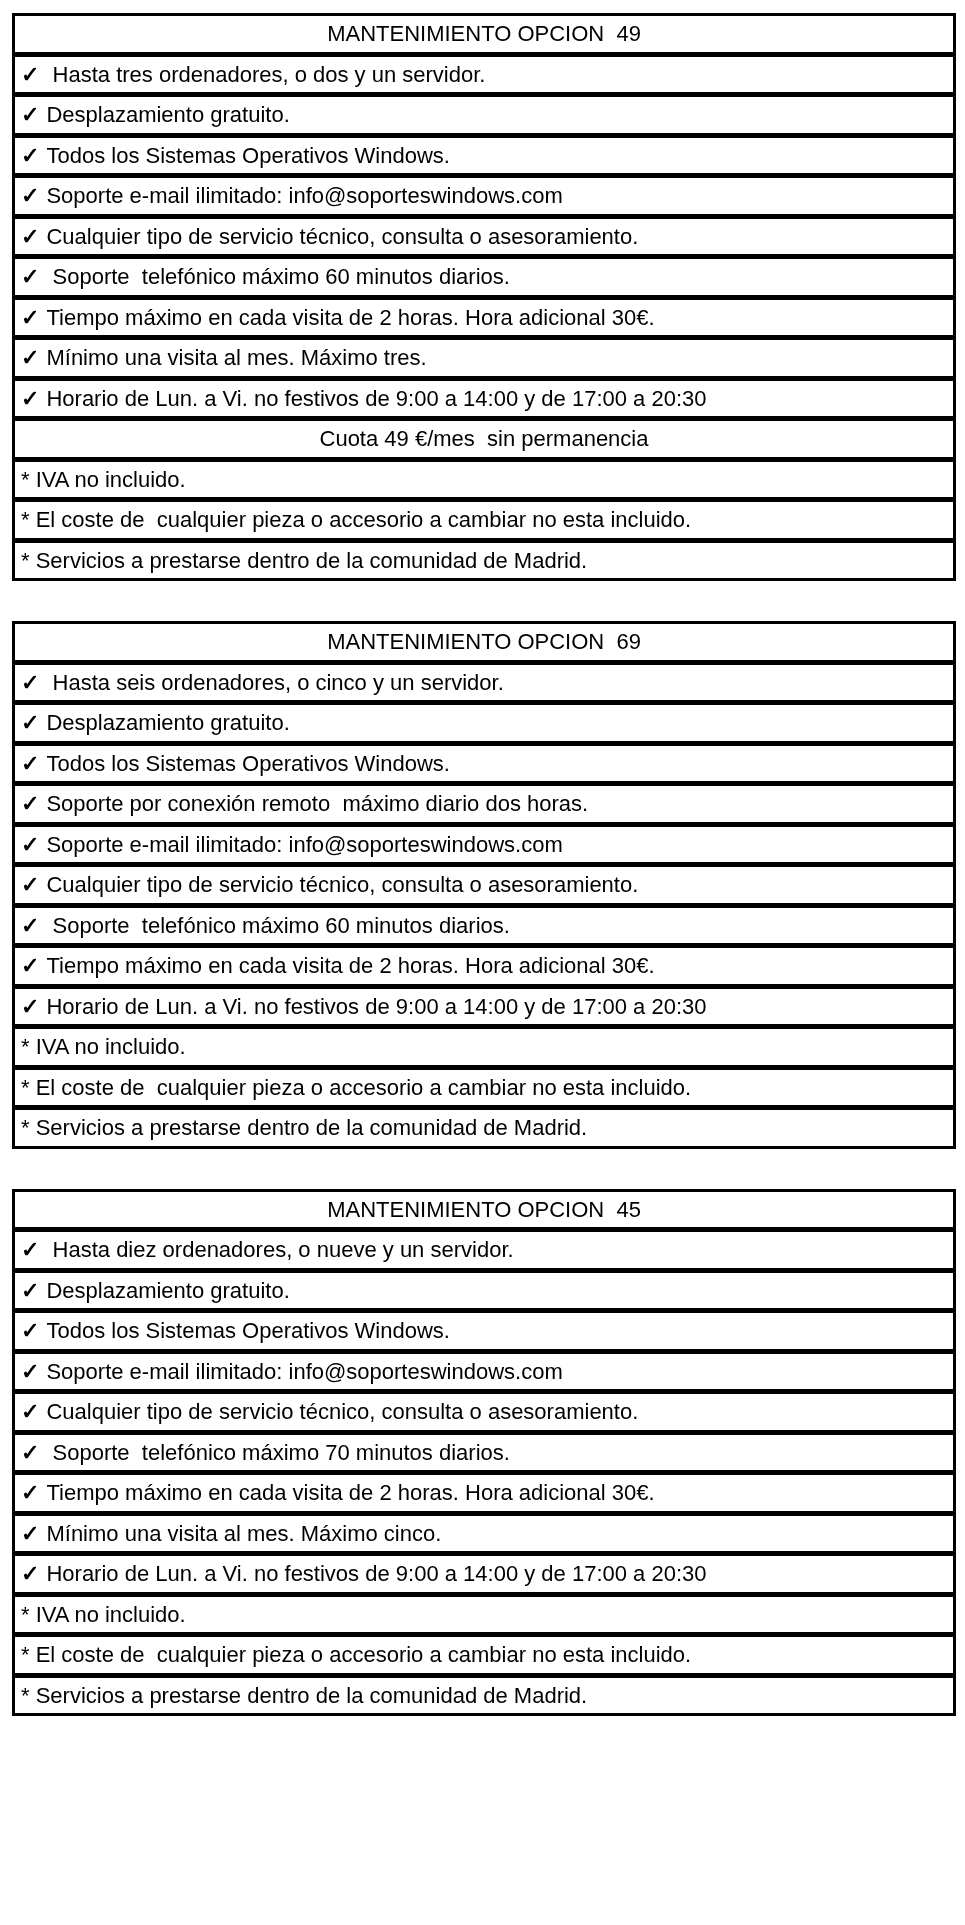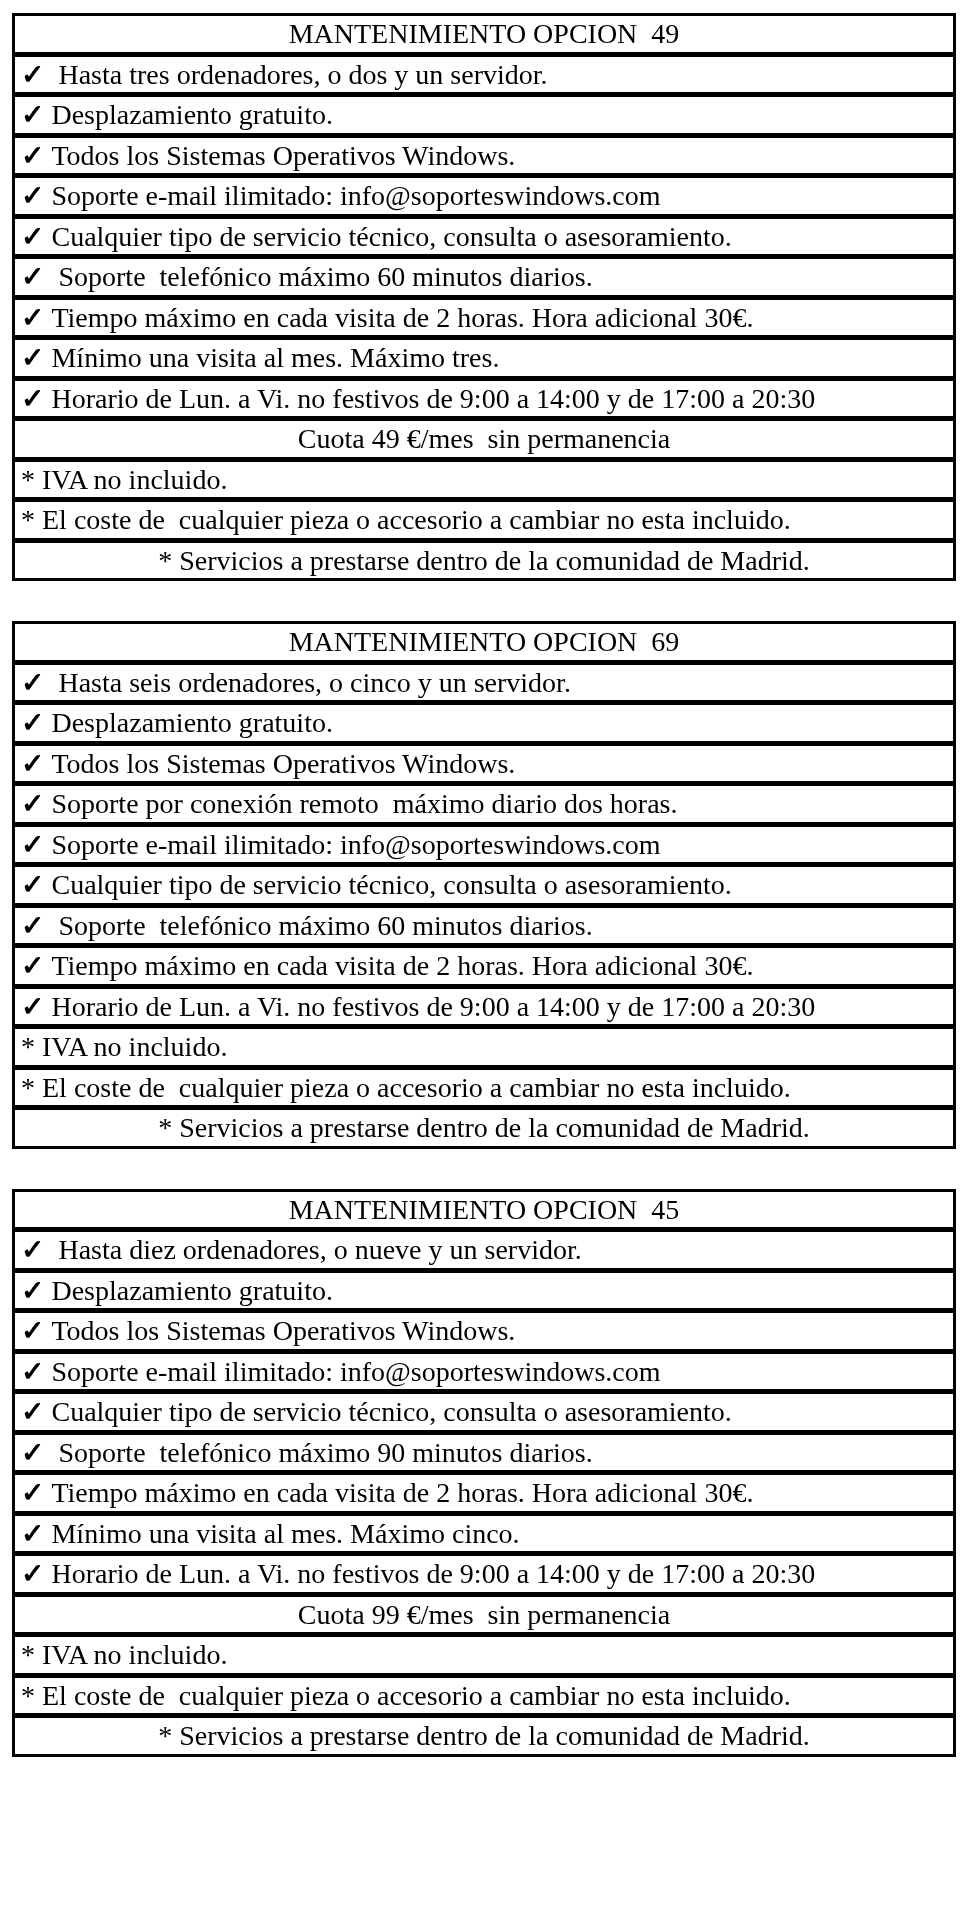--- a/index.html
+++ b/index.html
@@ -21,28 +21,26 @@
     width: 938px;
     margin: 0 0 40px 12px;
     border: 3px solid #000000;
     background: #ffffff;
   }
   .row {
     height: 35.5px;
     line-height: 35.5px;
     border-bottom: 5px solid #000000;
     padding: 0 6px;
-    font-size: 28px;
+    font-size: 22px;
     white-space: pre;
     overflow: hidden;
-    font-family: Liberation Serif, serif;
   }
   .row:last-child {
     border-bottom: none;
-    text-align: center;
   }
   .center {
     text-align: center;
   }
   .chk {
     font-weight: bold;
     margin-right: 7px;
     display: inline-block;
   }
 </style>
@@ -84,23 +82,22 @@
     <div class="row"><span>* Servicios a prestarse dentro de la comunidad de Madrid.</span></div>
   </div>
 
   <div class="plan-table">
     <div class="row center"><span>MANTENIMIENTO OPCION  45</span></div>
     <div class="row"><span class="chk">✓</span><span> Hasta diez ordenadores, o nueve y un servidor.</span></div>
     <div class="row"><span class="chk">✓</span><span>Desplazamiento gratuito.</span></div>
     <div class="row"><span class="chk">✓</span><span>Todos los Sistemas Operativos Windows.</span></div>
     <div class="row"><span class="chk">✓</span><span>Soporte e-mail ilimitado: info@soporteswindows.com</span></div>
     <div class="row"><span class="chk">✓</span><span>Cualquier tipo de servicio técnico, consulta o asesoramiento.</span></div>
-    <div class="row"><span class="chk">✓</span><span> Soporte  telefónico máximo 90 minutos diarios.</span></div>
+    <div class="row"><span class="chk">✓</span><span> Soporte  telefónico máximo 70 minutos diarios.</span></div>
     <div class="row"><span class="chk">✓</span><span>Tiempo máximo en cada visita de 2 horas. Hora adicional 30€.</span></div>
     <div class="row"><span class="chk">✓</span><span>Mínimo una visita al mes. Máximo cinco.</span></div>
     <div class="row"><span class="chk">✓</span><span>Horario de Lun. a Vi. no festivos de 9:00 a 14:00 y de 17:00 a 20:30</span></div>
-    <div class="row center"><span>Cuota 99 €/mes  sin permanencia</span></div>
     <div class="row"><span>* IVA no incluido.</span></div>
     <div class="row"><span>* El coste de  cualquier pieza o accesorio a cambiar no esta incluido.</span></div>
     <div class="row"><span>* Servicios a prestarse dentro de la comunidad de Madrid.</span></div>
   </div>
 
 </div>
 
 </body></html>

